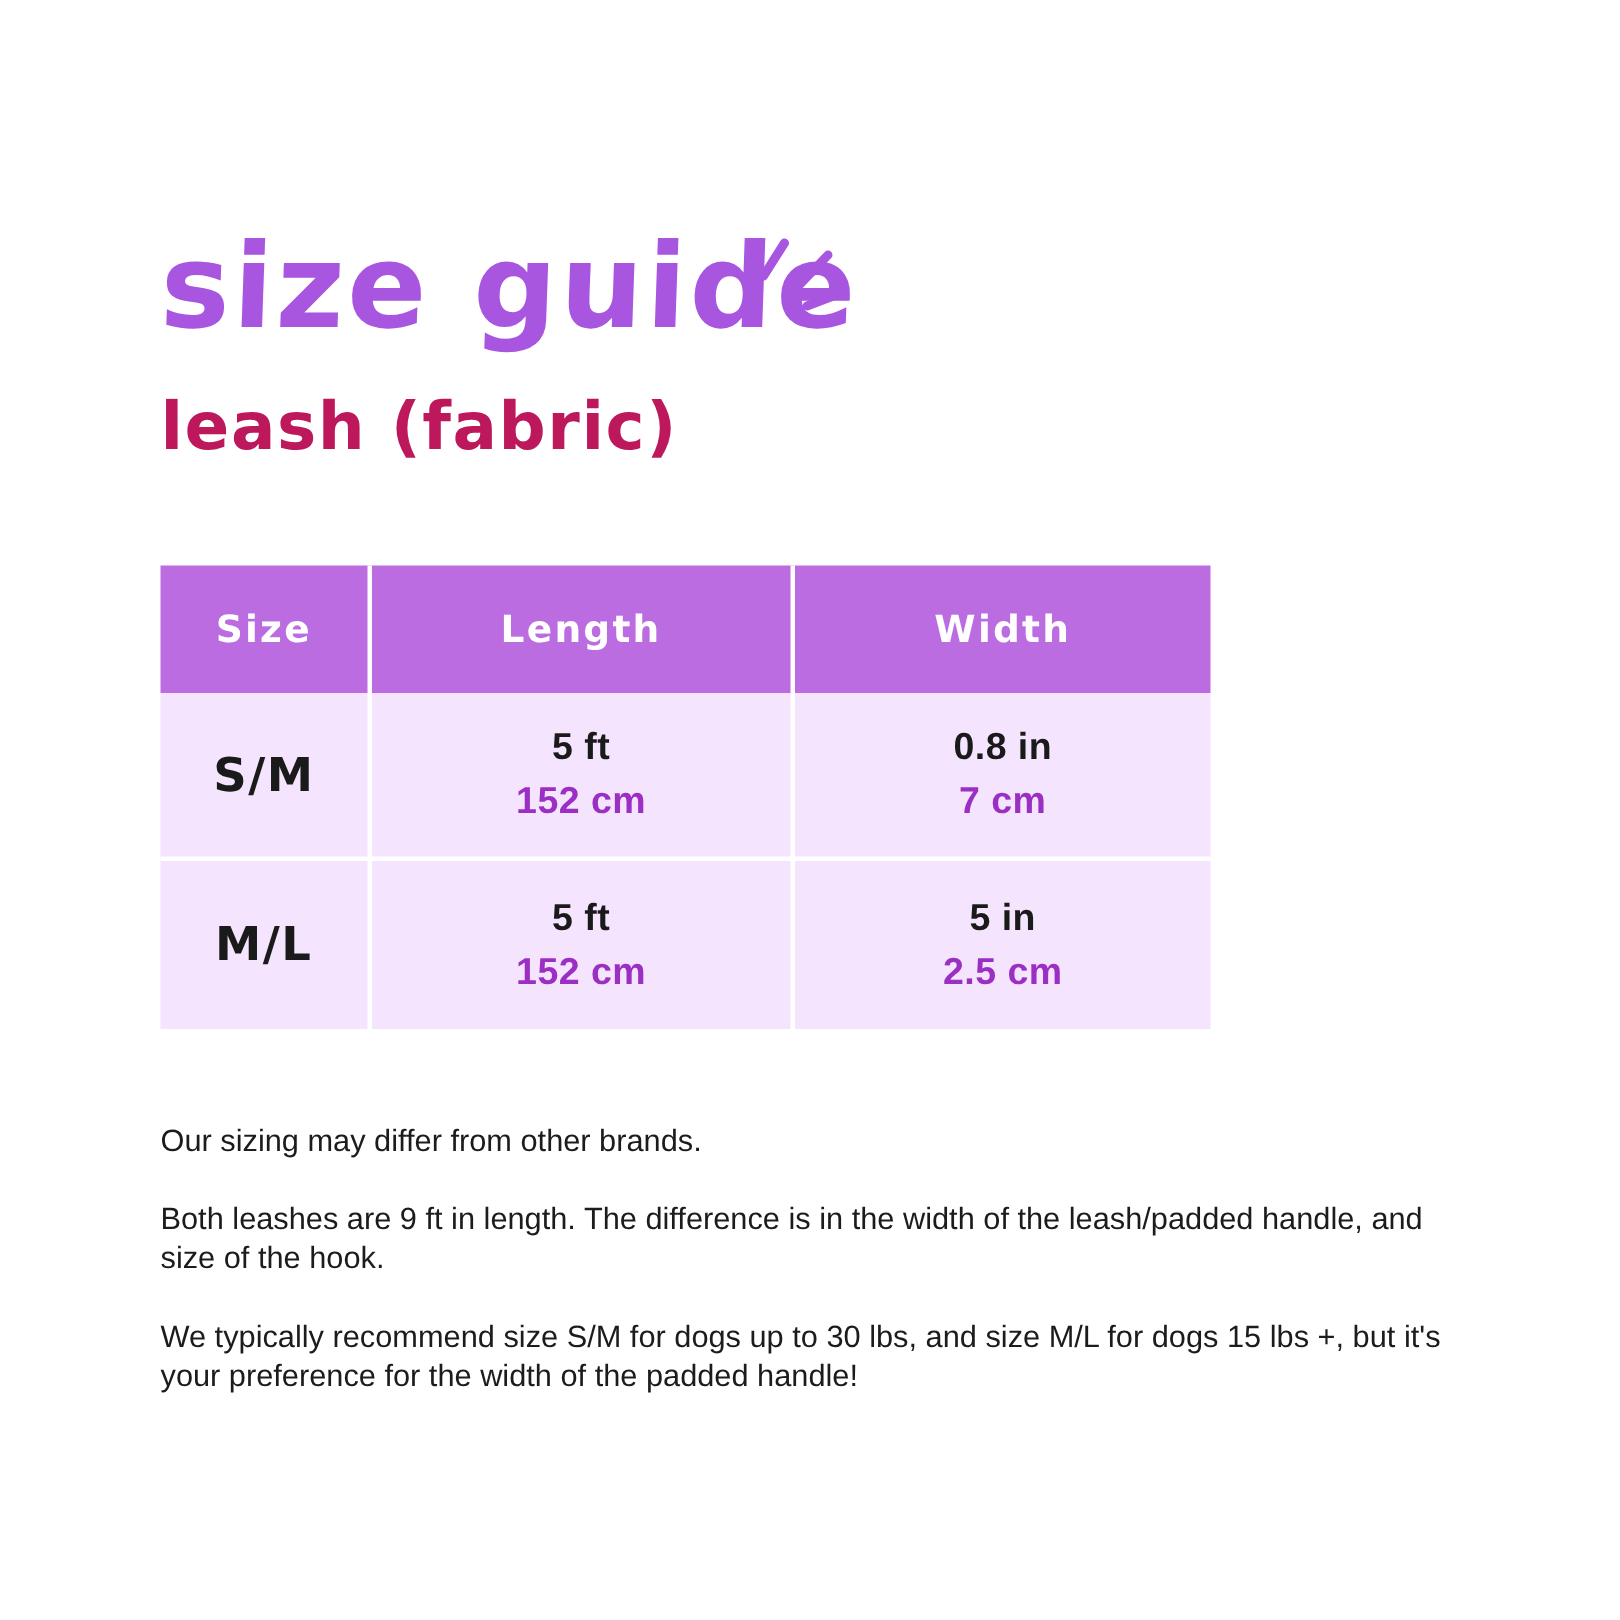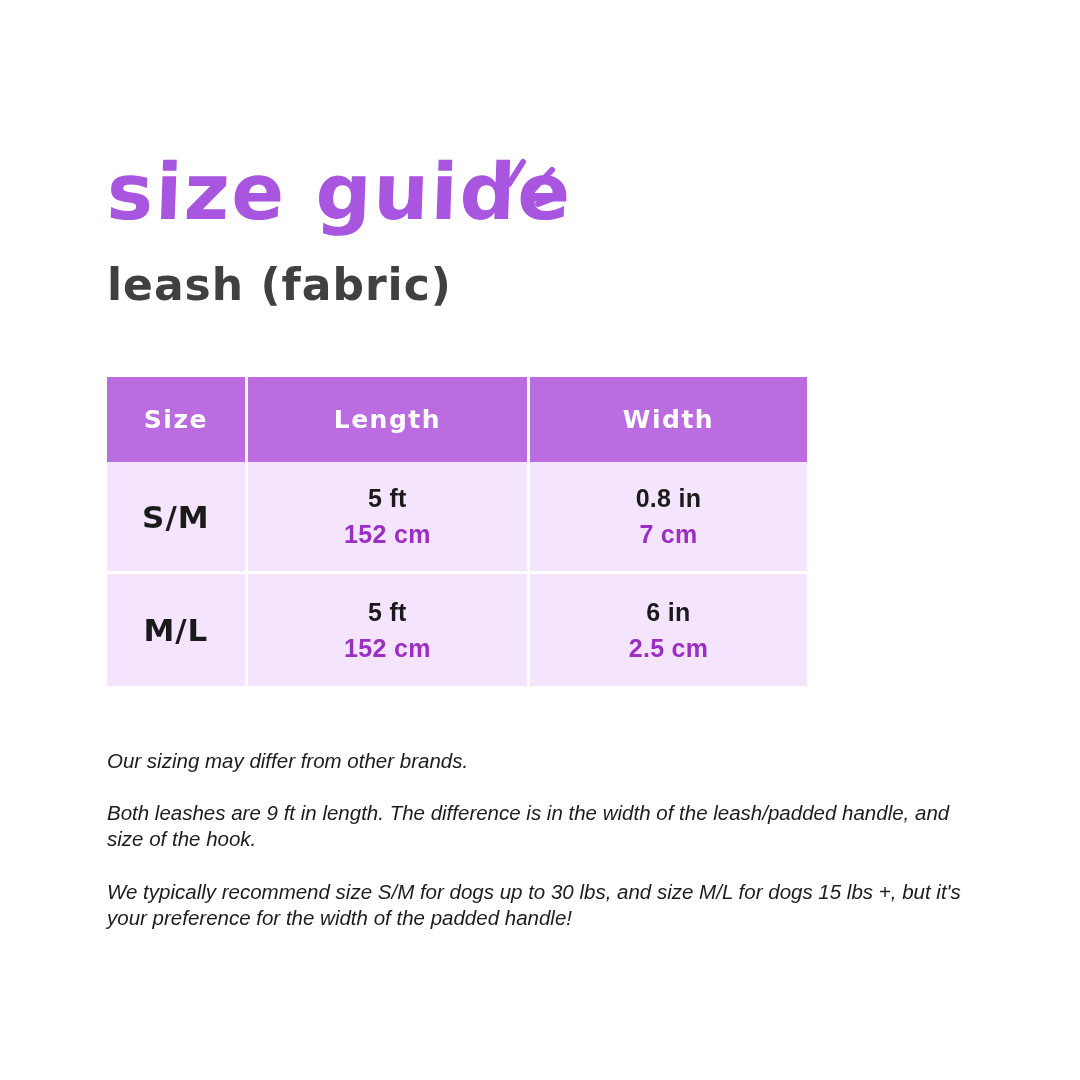--- a/index.html
+++ b/index.html
@@ -48,21 +48,21 @@
 
   .subtitle {
     position: absolute;
     left: 107px;
     top: 262px;
     font-family: "DejaVu Sans", sans-serif;
     font-weight: bold;
     font-size: 44px;
     line-height: 1.05;
     letter-spacing: 1px;
-    color: #404040;
+    color: #be185d;
   }
 
   
   .table {
     position: absolute;
     left: 107px;
     top: 377px;
     width: 700px;
     border-collapse: separate;
     border-spacing: 0;
@@ -129,21 +129,20 @@
     color: #9b2fc4;
     letter-spacing: 0.3px;
   }
 
   
   .notes {
     position: absolute;
     left: 107px;
     top: 748px;
     width: 872px;
-    font-style: italic;
   }
 
   .notes p {
     font-size: 20.5px;
     line-height: 1.28;
     color: #1c1c1c;
     margin-bottom: 26px;
   }
   .notes p:last-child { margin-bottom: 0; }
 </style>
@@ -198,21 +197,21 @@
       <tr>
         <td class="cell-size">M/L</td>
         <td>
           <div class="cell-stack">
             <span class="val-primary">5 ft</span>
             <span class="val-metric">152 cm</span>
           </div>
         </td>
         <td>
           <div class="cell-stack">
-            <span class="val-primary">6 in</span>
+            <span class="val-primary">5 in</span>
             <span class="val-metric">2.5 cm</span>
           </div>
         </td>
       </tr>
     </tbody>
   </table>
 
   <div class="notes">
     <p>Our sizing may differ from other brands.</p>
     <p>Both leashes are 9 ft in length. The difference is in the width of the leash/padded handle, and size of the hook.</p>

